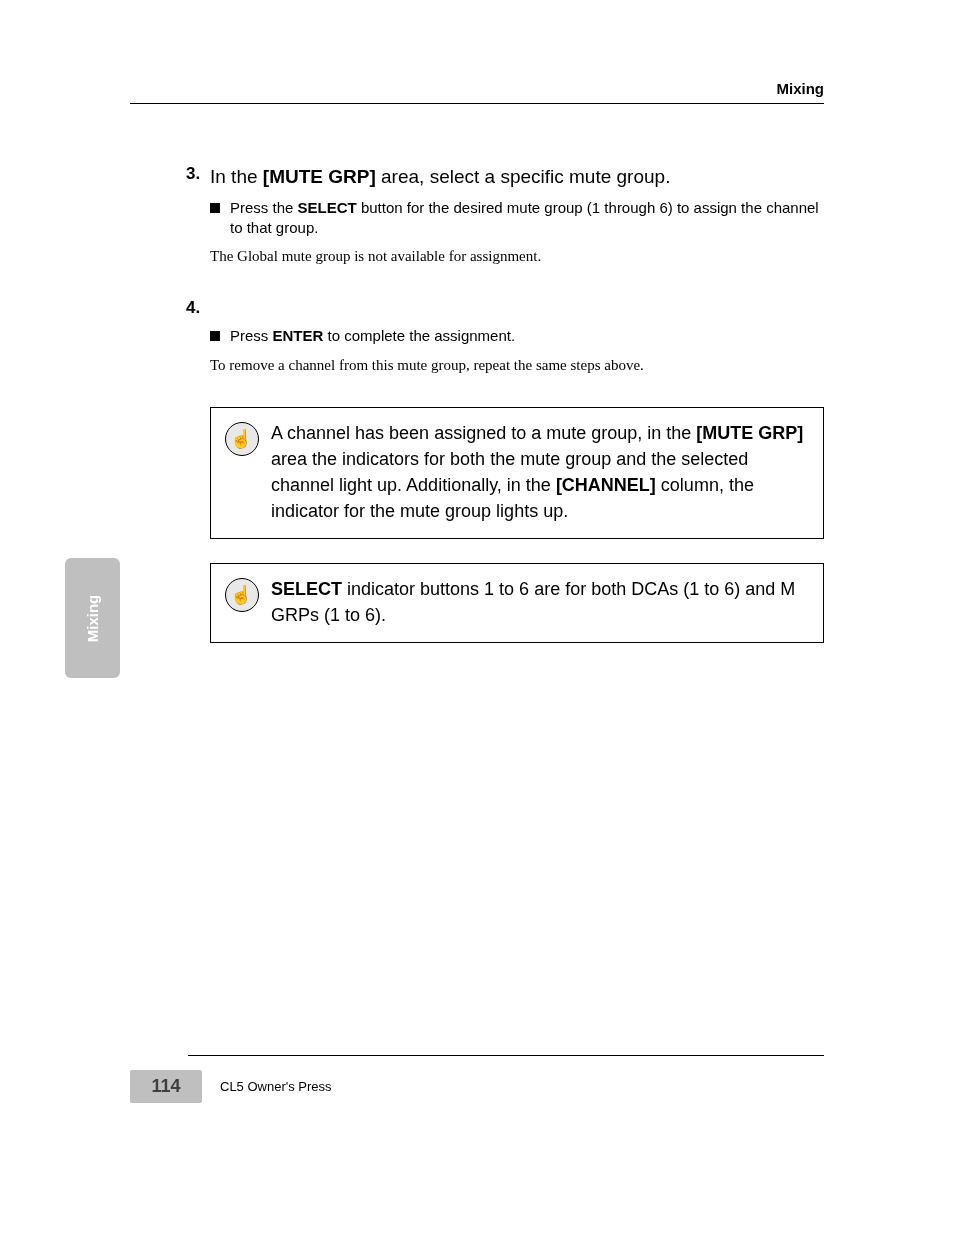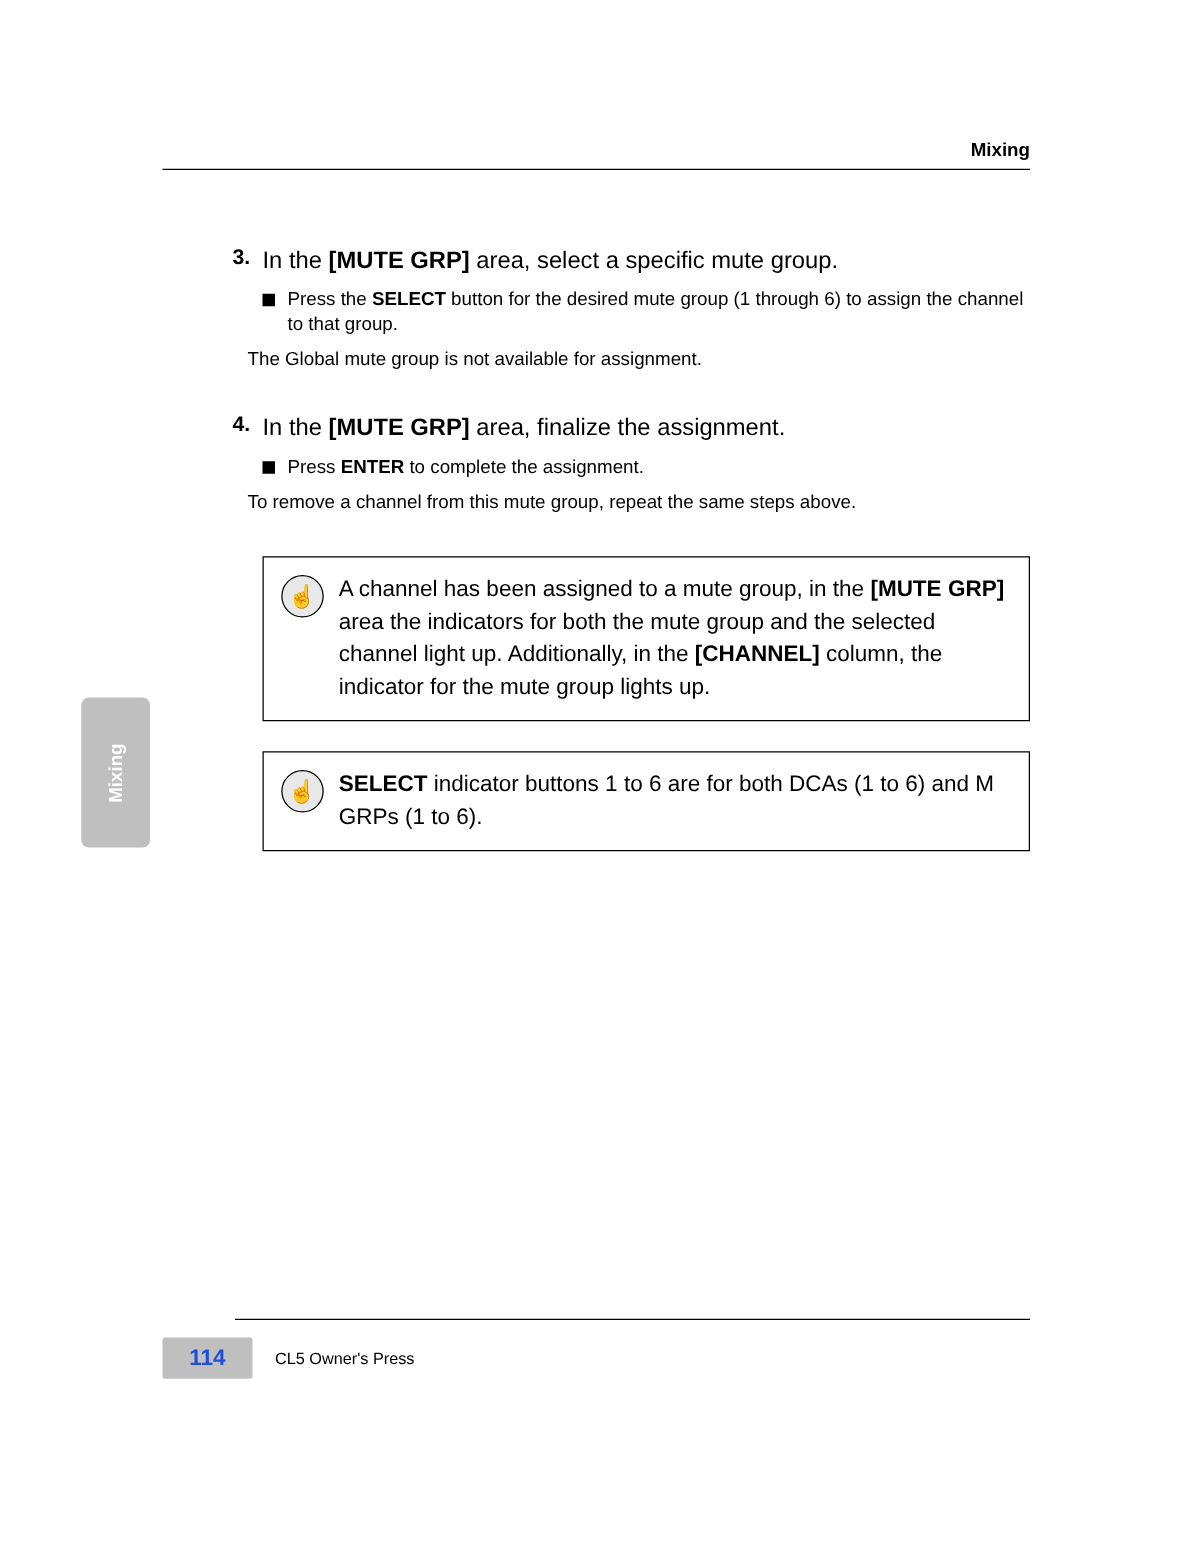--- a/index.html
+++ b/index.html
@@ -1,21 +1,21 @@
 <!DOCTYPE html>
 <html><head>
 <meta charset="utf-8">
 <style>
   * { box-sizing: border-box; margin: 0; padding: 0; }
   html, body { width: 954px; height: 1235px; background: #fff; font-family: Arial, Helvetica, sans-serif; color: #000; }
   .page {
     position: relative;
     width: 954px;
     height: 1232px;
-    padding: 112px 130px 80px 130px;
+    padding: 80px 130px 80px 130px;
   }
   .head-title {
     font-size: 15px;
     font-weight: bold;
     text-align: right;
     margin-bottom: 6px;
   }
   .head-rule {
     border: none;
     border-top: 1px solid #000;
@@ -67,24 +67,25 @@
   }
   .bullet {
     width: 10px; height: 10px; background: #000; flex-shrink: 0;
     margin-top: 5px; margin-right: 10px;
   }
   .subtext {
     font-size: 15px;
     line-height: 1.35;
   }
   .indent {
-    margin-left: 12px;
+    margin-left: 24px;
     font-size: 15px;
     line-height: 1.35;
     margin-bottom: 8px;
+    font-family: Liberation Serif, serif;
   }
   .block {
     margin-bottom: 32px;
   }
   .notebox {
     border: 1px solid #000;
     padding: 12px 14px 14px 14px;
     margin-left: 24px;
     margin-bottom: 24px;
     display: flex;
@@ -120,21 +121,21 @@
     position: absolute;
     left: 130px;
     right: 130px;
     top: 1070px;
     display: flex;
     align-items: center;
     gap: 18px;
   }
   .pagebadge {
     background: #bfbfbf;
-    color: #1d4ed8;
+    color: #404040;
     font-weight: bold;
     font-size: 18px;
     padding: 6px 14px;
     border-radius: 2px;
     min-width: 72px;
     text-align: center;
   }
   .footlabel {
     font-size: 13px;
   }
@@ -165,23 +166,20 @@
         <div class="subtext">
           <span>Press the </span><b>SELECT</b><span> button for the desired mute group (1 through 6) to assign the channel to that group.</span>
         </div>
       </div>
       <div class="indent">The Global mute group is not available for assignment.</div>
     </div>
 
     <div class="block">
       <div class="step">
         <div class="stepnum">4.</div>
-        <div class="steptext">
-          <span>In the </span><b>[MUTE GRP]</b><span> area, finalize the assignment.</span>
-        </div>
       </div>
       <div class="sub">
         <div class="bullet"></div>
         <div class="subtext">
           <span>Press </span><b>ENTER</b><span> to complete the assignment.</span>
         </div>
       </div>
       <div class="indent">To remove a channel from this mute group, repeat the same steps above.</div>
     </div>
 

